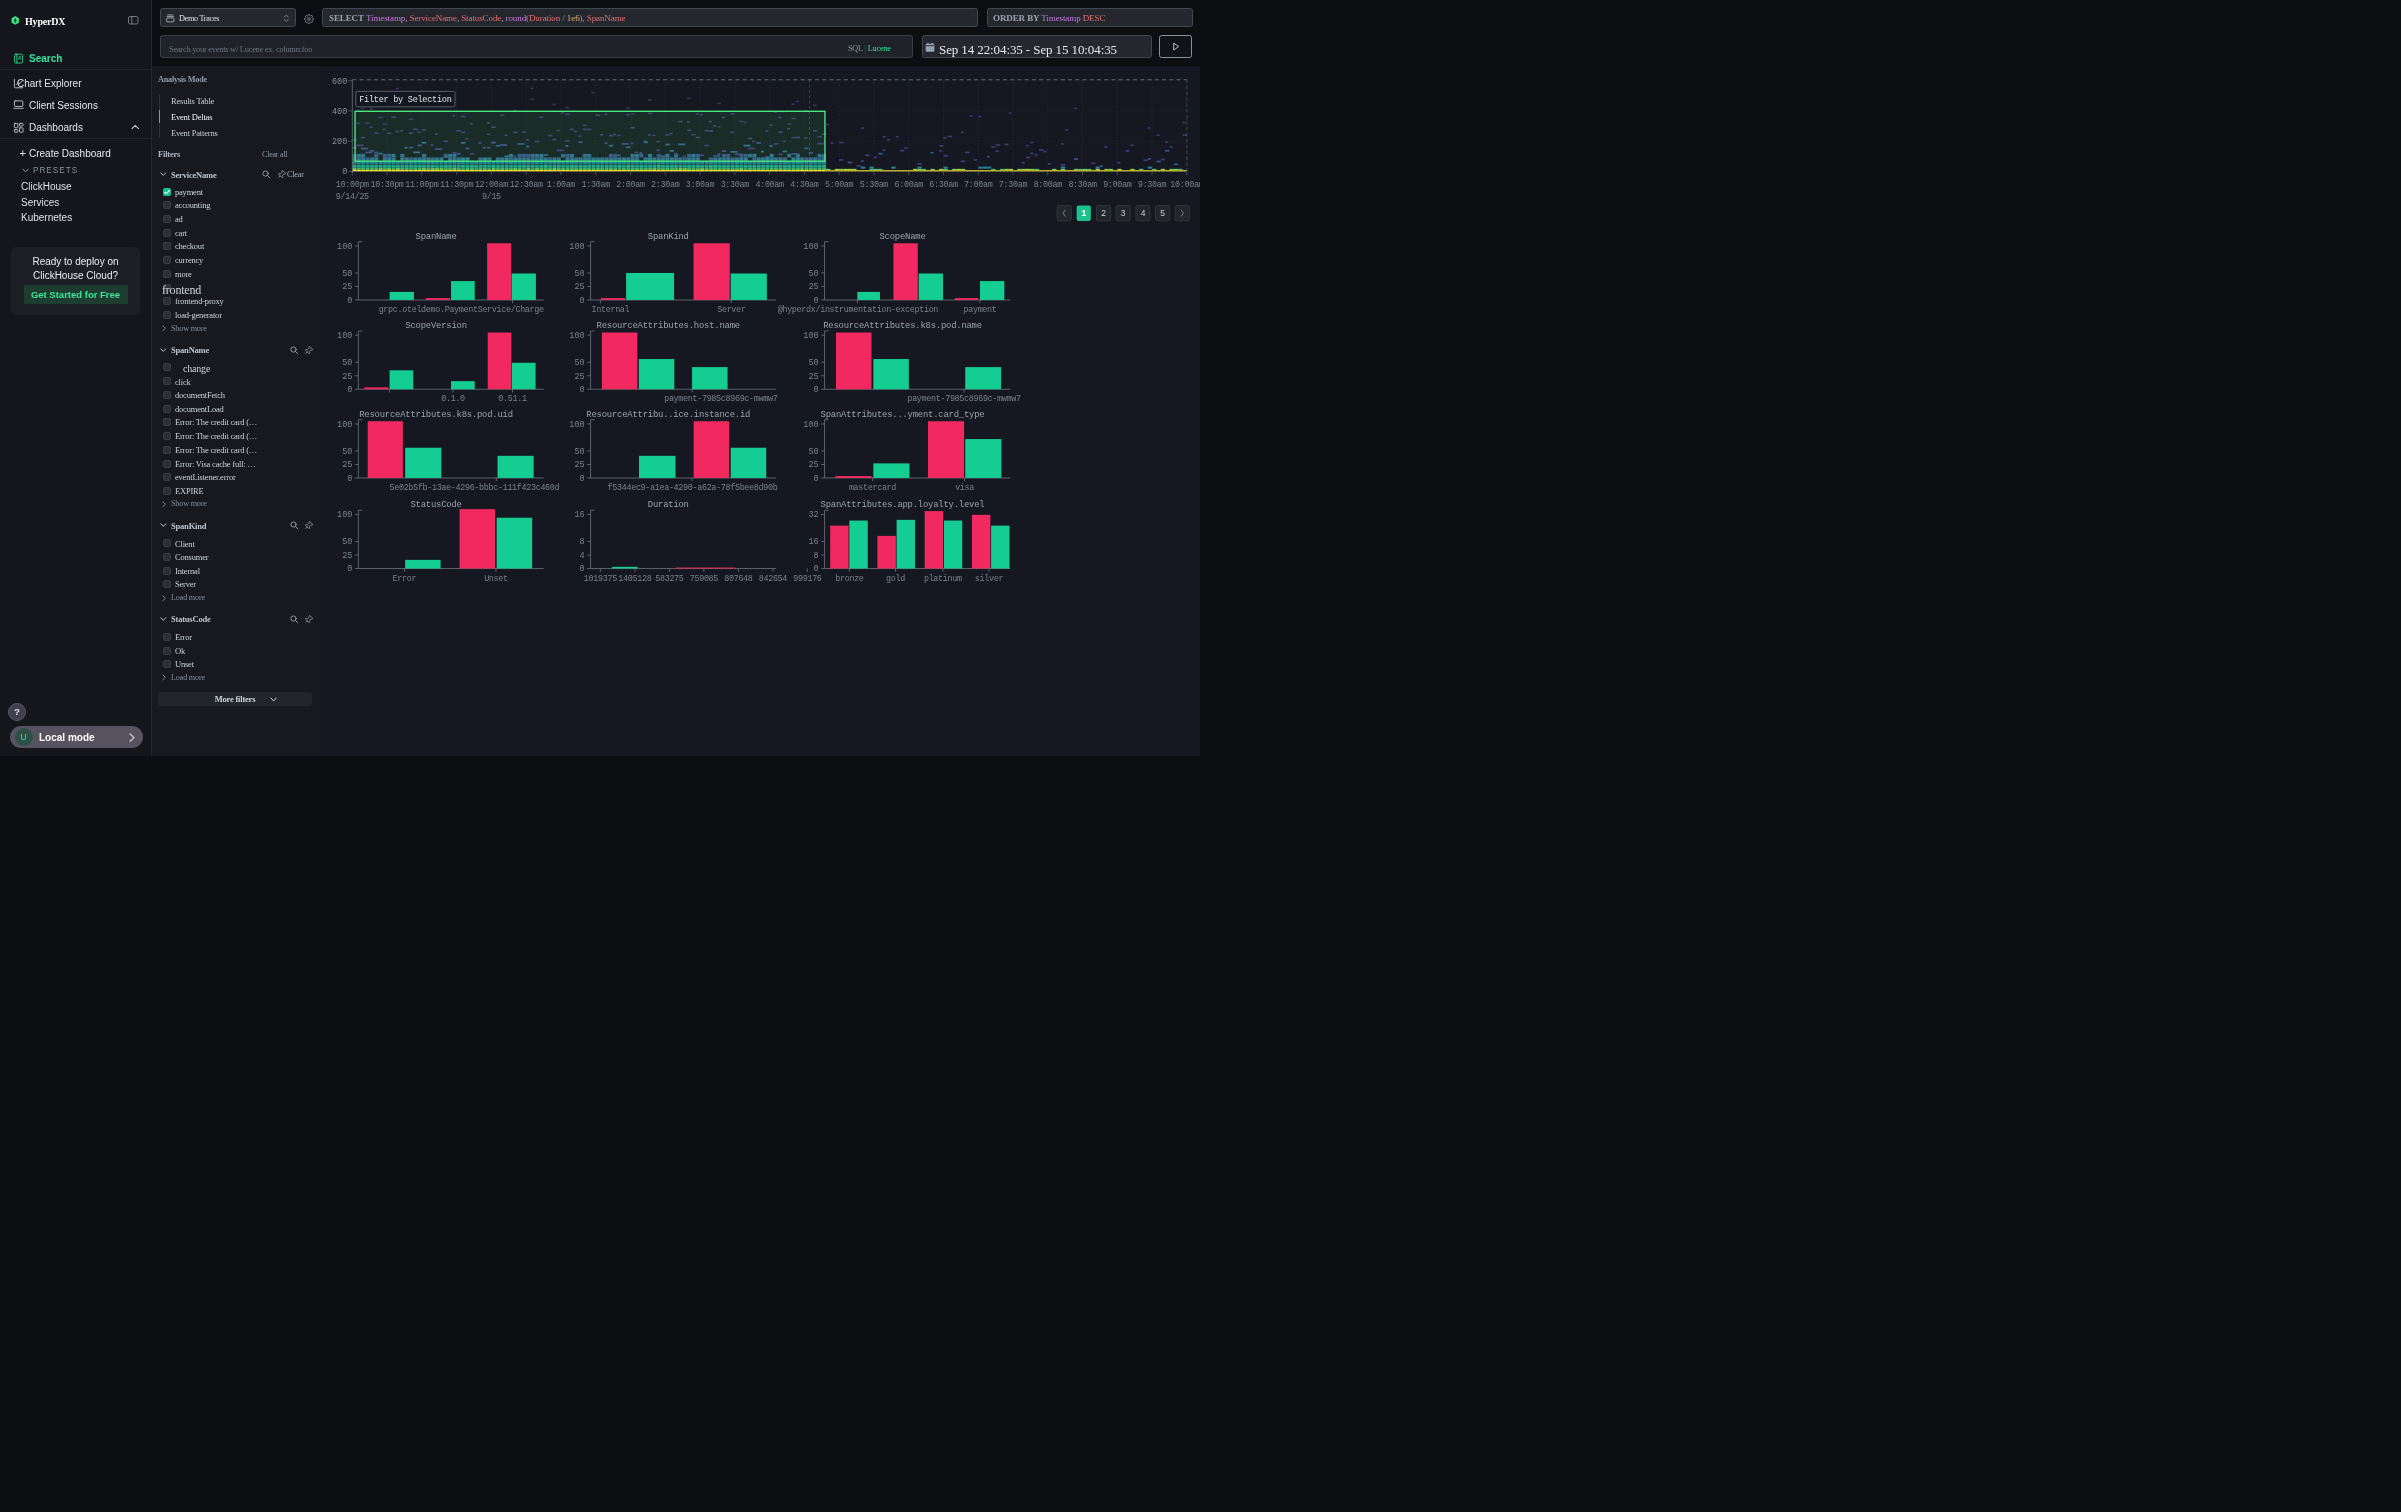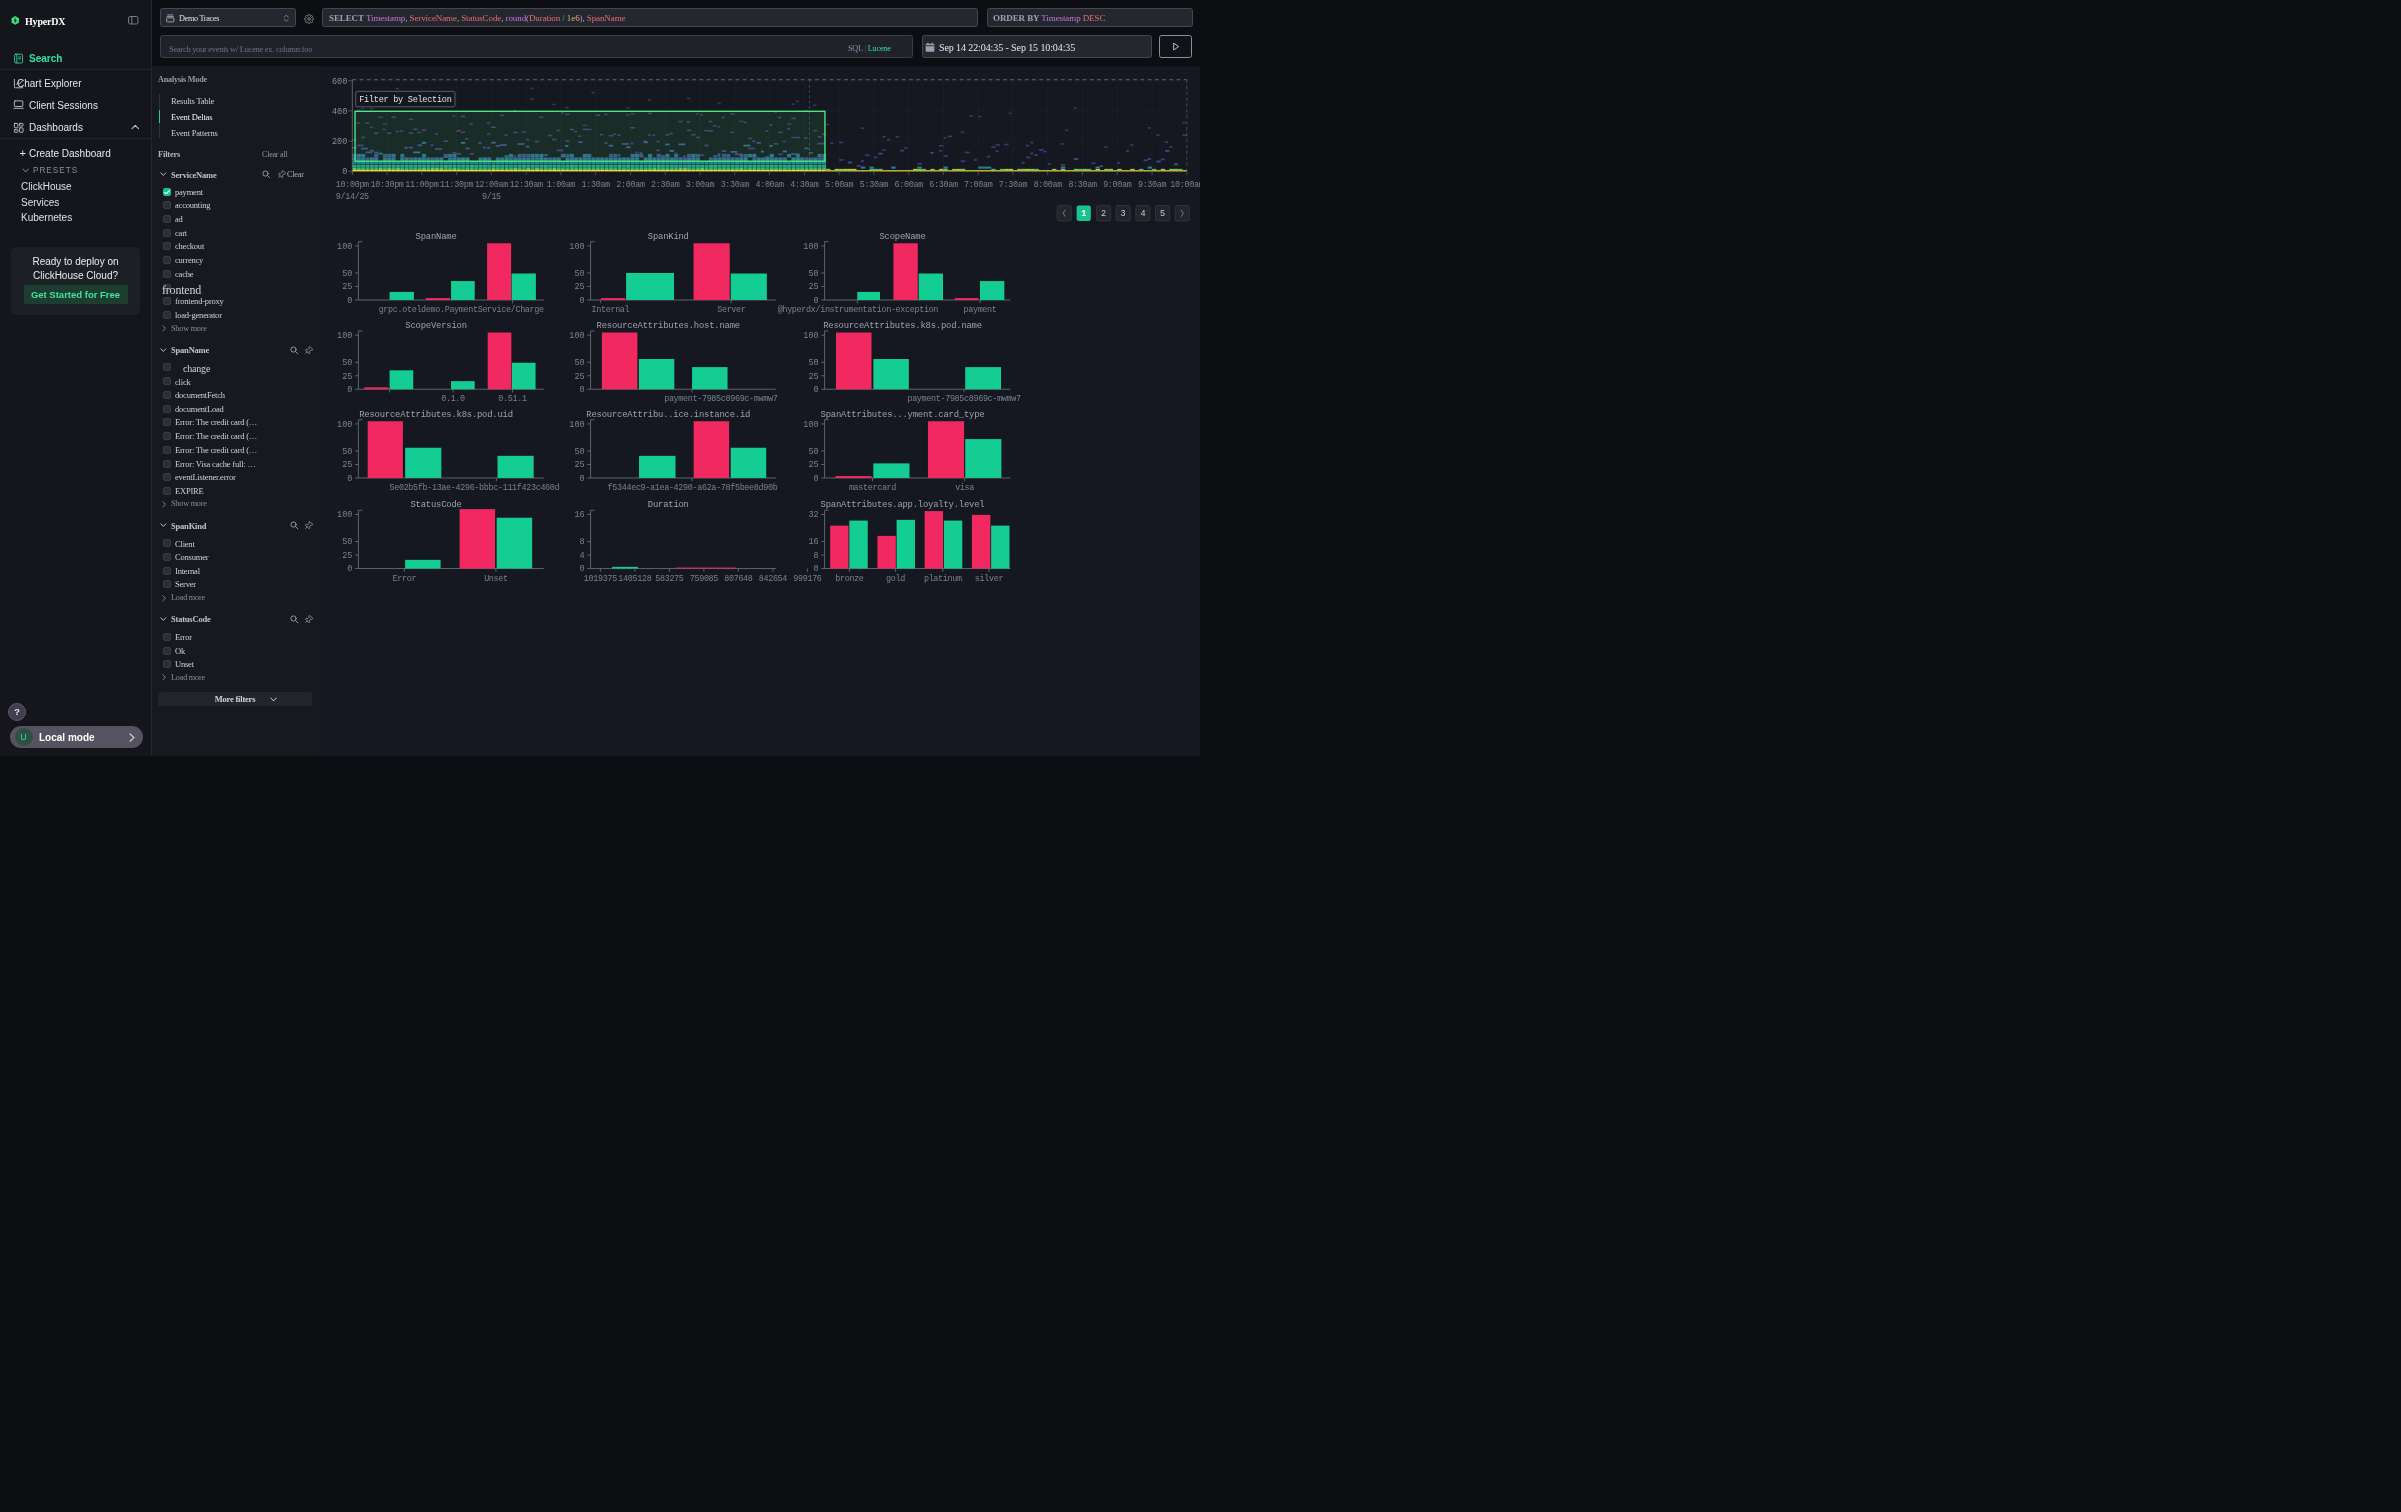--- a/index.html
+++ b/index.html
@@ -31,21 +31,21 @@
 <div class="abs mono" style="left:848px;top:44px;font-size:8.2px;letter-spacing:-0.2px"><span style="color:#8a93a0">SQL</span> <span style="color:#4a505a">|</span> <span style="color:#2fe3a0">Lucene</span></div>
 <div class="abs" style="left:922px;top:35px;width:230px;height:23px;background:#25272e;border:0.7px solid #43474f;border-radius:2.6px"></div>
 <svg class="abs" style="left:925px;top:42px" width="10" height="10" viewBox="0 0 15 15">
     <g fill="#9aa3ad">
       <rect x="1" y="2.5" width="13" height="12" rx="1.5"></rect>
       <rect x="3.5" y="0.8" width="1.8" height="3.4" rx="0.9"></rect>
       <rect x="9.7" y="0.8" width="1.8" height="3.4" rx="0.9"></rect>
     </g>
     <rect x="2" y="5.6" width="11" height="0.01" stroke="#25272e" stroke-width="1.4"></rect>
   </svg>
-<div class="abs mono" style="left:939px;top:42px;color:#e6e9ed;font-size:10px;letter-spacing:-0.1px">Sep 14 22:04:35 - Sep 15 10:04:35</div>
+<div class="abs mono" style="left:939px;top:42px;color:#e6e9ed;font-size:13px;letter-spacing:-0.1px">Sep 14 22:04:35 - Sep 15 10:04:35</div>
 <div class="abs" style="left:1159px;top:35px;width:33px;height:23px;background:#101318;border:0.7px solid #89909a;border-radius:2.6px"></div>
 <svg class="abs" style="left:1172px;top:42px" width="8" height="9.2" viewBox="0 0 12 14" fill="none" stroke="#c6ccd3" stroke-width="1.4" stroke-linejoin="round">
     <path d="M2.5 1.8 L10 7 L2.5 12.2 Z"></path>
   </svg>
 <div class="abs" style="left:0;top:0;width:152px;height:756px;background:#14161b;border-right:0.7px solid #24272d"></div>
 <svg class="abs" style="left:11px;top:16.4px" width="8.5" height="9.2" viewBox="0 0 26 28">
     <path d="M13 0 L24.3 6.5 V20.5 L13 27 L1.7 20.5 V6.5 Z" fill="#3edc81"></path>
     <path d="M14.8 4.5 L8.2 14.6 L12.4 14.6 L11.2 23 L17.9 12.6 L13.6 12.6 Z" fill="#10131a"></path>
   </svg>
 <div class="abs mono" style="left:25px;top:16px;color:#fff;font-weight:bold;font-size:10px;letter-spacing:-0.2px">HyperDX</div>
@@ -134,21 +134,21 @@
 <div class="abs mono" style="left:175px;top:200px;color:#ccd2d9;font-size:8.5px;letter-spacing:-0.2px;white-space:pre">accounting</div>
 <div class="abs" style="left:163px;top:215px;width:8.3px;height:8.3px;border-radius:2px;background:#2b2e35;border:0.7px solid #383c44"></div>
 <div class="abs mono" style="left:175px;top:214px;color:#ccd2d9;font-size:8.5px;letter-spacing:-0.2px;white-space:pre">ad</div>
 <div class="abs" style="left:163px;top:229px;width:8.3px;height:8.3px;border-radius:2px;background:#2b2e35;border:0.7px solid #383c44"></div>
 <div class="abs mono" style="left:175px;top:228px;color:#ccd2d9;font-size:8.5px;letter-spacing:-0.2px;white-space:pre">cart</div>
 <div class="abs" style="left:163px;top:242px;width:8.3px;height:8.3px;border-radius:2px;background:#2b2e35;border:0.7px solid #383c44"></div>
 <div class="abs mono" style="left:175px;top:241px;color:#ccd2d9;font-size:8.5px;letter-spacing:-0.2px;white-space:pre">checkout</div>
 <div class="abs" style="left:163px;top:256px;width:8.3px;height:8.3px;border-radius:2px;background:#2b2e35;border:0.7px solid #383c44"></div>
 <div class="abs mono" style="left:175px;top:255px;color:#ccd2d9;font-size:8.5px;letter-spacing:-0.2px;white-space:pre">currency</div>
 <div class="abs" style="left:163px;top:270px;width:8.3px;height:8.3px;border-radius:2px;background:#2b2e35;border:0.7px solid #383c44"></div>
-<div class="abs mono" style="left:175px;top:269px;color:#ccd2d9;font-size:8.5px;letter-spacing:-0.2px;white-space:pre">cache</div>
+<div class="abs mono" style="left:175px;top:269px;color:#ccd2d9;font-size:8.5px;letter-spacing:-0.2px;white-space:pre">more</div>
 <div class="abs" style="left:163px;top:284px;width:8.3px;height:8.3px;border-radius:2px;background:#2b2e35;border:0.7px solid #383c44"></div>
 <div class="abs mono" style="left:162px;top:283px;color:#ccd2d9;font-size:12px;letter-spacing:-0.2px;white-space:pre">frontend</div>
 <div class="abs" style="left:163px;top:297px;width:8.3px;height:8.3px;border-radius:2px;background:#2b2e35;border:0.7px solid #383c44"></div>
 <div class="abs mono" style="left:175px;top:296px;color:#ccd2d9;font-size:8.5px;letter-spacing:-0.2px;white-space:pre">frontend-proxy</div>
 <div class="abs" style="left:163px;top:311px;width:8.3px;height:8.3px;border-radius:2px;background:#2b2e35;border:0.7px solid #383c44"></div>
 <div class="abs mono" style="left:175px;top:310px;color:#ccd2d9;font-size:8.5px;letter-spacing:-0.2px;white-space:pre">load-generator</div>
 <svg class="abs" style="left:162px;top:325px" width="4.6" height="6.6" viewBox="0 0 7 10" fill="none" stroke="#848d99" stroke-width="1.4" stroke-linecap="round">
     <path d="M1.2 1.2 L5.2 5 L1.2 8.8"></path>
   </svg>
 <div class="abs mono" style="left:171px;top:324px;color:#848d99;font-size:8.2px;letter-spacing:-0.2px">Show more</div>

